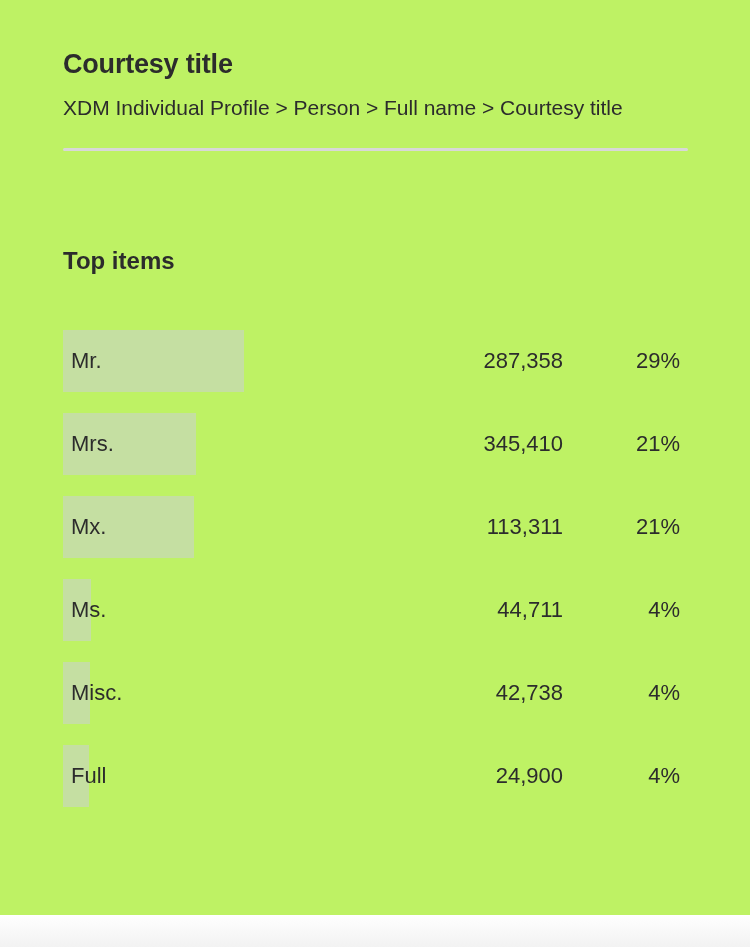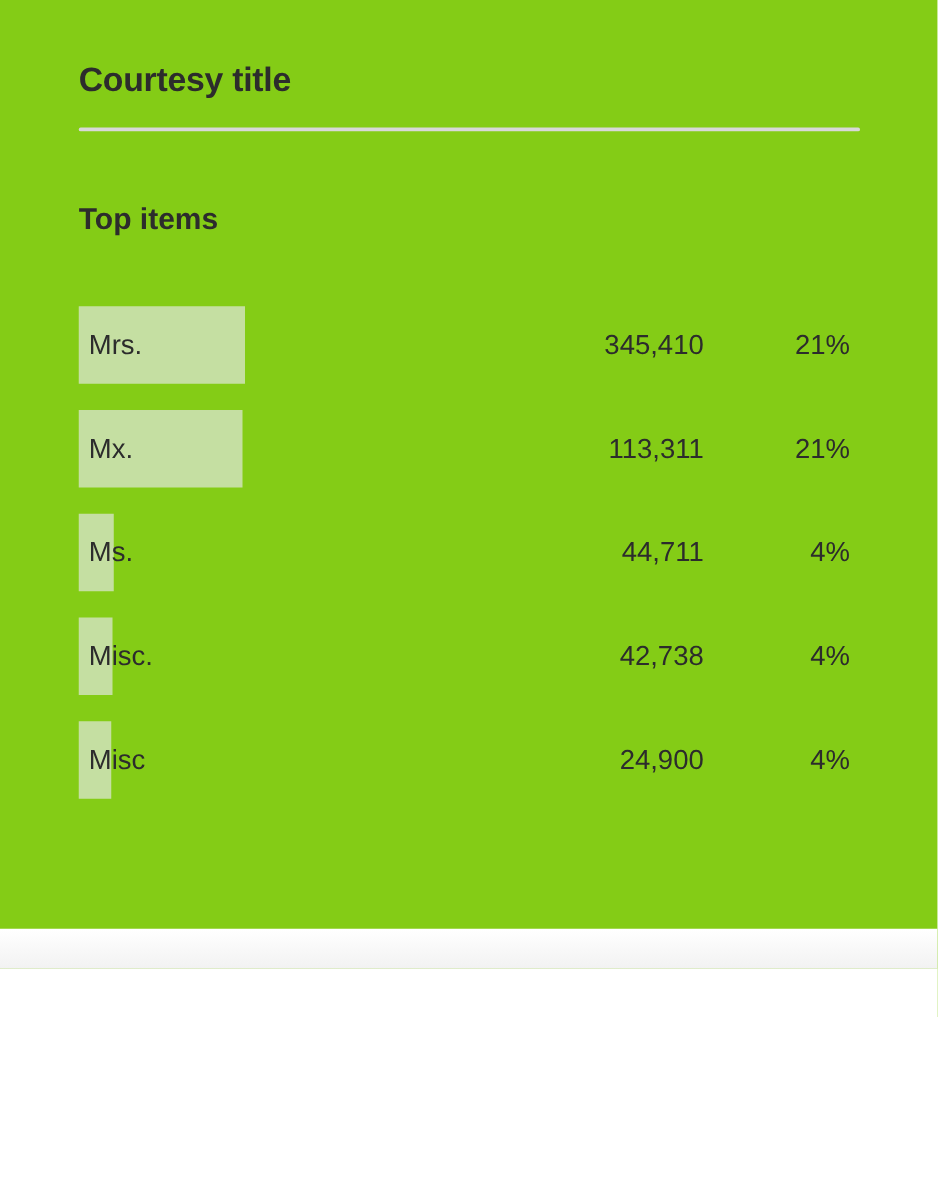--- a/index.html
+++ b/index.html
@@ -6,22 +6,22 @@
   html, body {
     width: 750px;
     height: 947px;
     background: #ffffff;
     font-family: "Liberation Sans", "DejaVu Sans", sans-serif;
     overflow: hidden;
   }
   .panel {
     position: relative;
     width: 750px;
-    height: 775px;
-    background: #84cc16;
+    height: 947px;
+    background: #bef264;
   }
   .content {
     position: relative;
     padding: 48px 62px 0 63px;
   }
   .page-title {
     font-size: 27px;
     font-weight: 700;
     line-height: 32px;
     color: #2c2c2c;
@@ -36,21 +36,21 @@
     color: #2c2c2c;
   }
   .divider {
     margin-top: 22px;
     width: 625px;
     height: 3px;
     border-radius: 2px;
     background: #d8d8d8;
   }
   .section-title {
-    margin-top: 56px;
+    margin-top: 95px;
     font-size: 24px;
     font-weight: 700;
     line-height: 29px;
     color: #2c2c2c;
   }
   .top-items-list {
     margin-top: 55px;
     width: 625px;
   }
   .row {
@@ -99,23 +99,30 @@
     height: 32px;
     background: linear-gradient(#ffffff, #f2f2f2);
   }
 </style>
 </head>
 <body style="color: rgb(44, 44, 44);">
 
 <div class="panel">
   <div class="content">
     <div class="page-title">Courtesy title</div>
+    <div class="breadcrumb">XDM Individual Profile &gt; Person &gt; Full name &gt; Courtesy title</div>
     <div class="divider" style="background: rgb(216, 216, 216);"></div>
     <div class="section-title">Top items</div>
     <div class="top-items-list">
+        <div class="row">
+    <div class="bar" style="width: 181px; background: rgb(197, 223, 162);"></div>
+    <span class="label">Mr.</span>
+    <span class="value">287,358</span>
+    <span class="pct">29%</span>
+  </div>
         <div class="row">
     <div class="bar" style="width: 133px; background: rgb(197, 223, 162);"></div>
     <span class="label">Mrs.</span>
     <span class="value">345,410</span>
     <span class="pct">21%</span>
   </div>
         <div class="row">
     <div class="bar" style="width: 131px; background: rgb(197, 223, 162);"></div>
     <span class="label">Mx.</span>
     <span class="value">113,311</span>
@@ -128,20 +135,20 @@
     <span class="pct">4%</span>
   </div>
         <div class="row">
     <div class="bar" style="width: 27px; background: rgb(197, 223, 162);"></div>
     <span class="label">Misc.</span>
     <span class="value">42,738</span>
     <span class="pct">4%</span>
   </div>
         <div class="row">
     <div class="bar" style="width: 26px; background: rgb(197, 223, 162);"></div>
-    <span class="label">Misc</span>
+    <span class="label">Full</span>
     <span class="value">24,900</span>
     <span class="pct">4%</span>
   </div>
       </div>
   </div>
   <div class="bottom-band" style="background: linear-gradient(rgb(255, 255, 255), rgb(242, 242, 242));"></div>
 </div>
 
 </body></html>

